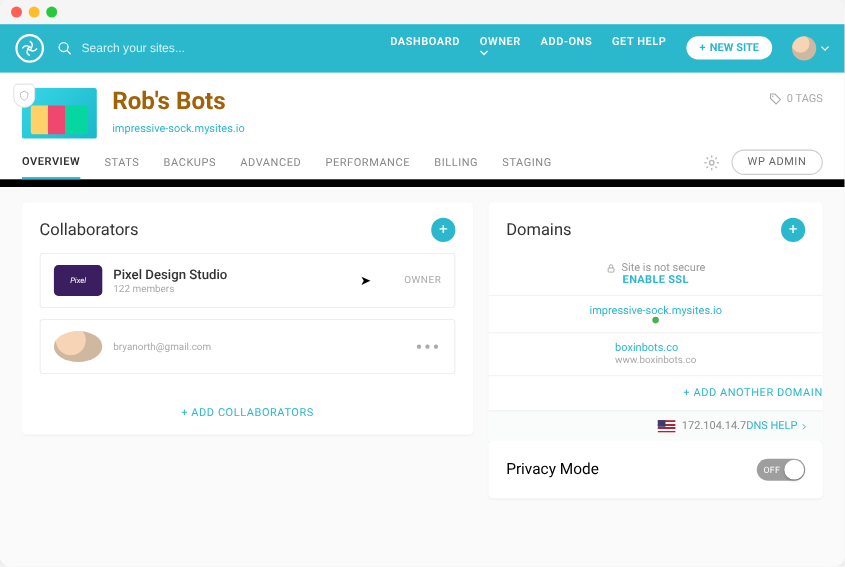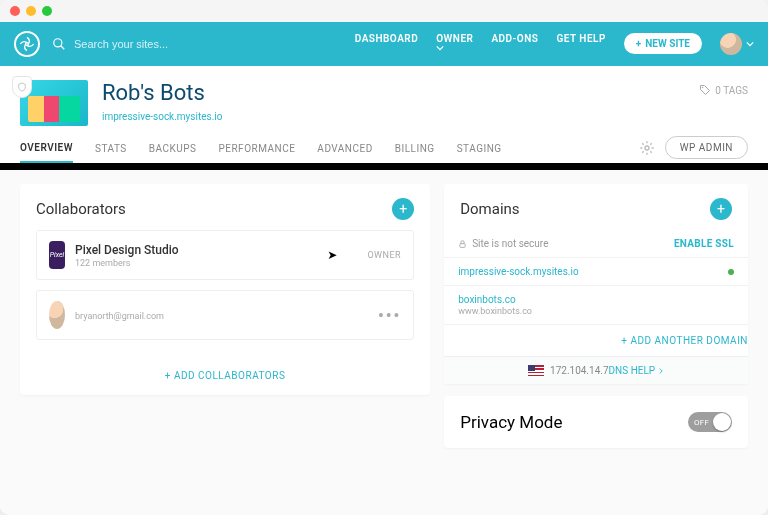--- a/index.html
+++ b/index.html
@@ -20,68 +20,68 @@
 .nav-item { font-size: 10px; font-weight: 600; letter-spacing: 0.5px; cursor: pointer; white-space: nowrap; }
 .newsite { background: #fff; color: #2bb7cc; padding: 5px 12px; border-radius: 14px; font-size: 10px; font-weight: 700; display: flex; align-items: center; gap: 4px; }
 .chev { width: 8px; height: 8px; }
 .avatar-top { width: 22px; height: 22px; border-radius: 50%; background: radial-gradient(circle at 35% 30%, #f7d4b5 38%, #d0b8a0 40%); }
 .avgroup { display:flex; align-items:center; gap:4px; }
 
 .header { display: flex; align-items: flex-start; padding: 14px 20px 6px; gap: 14px; position: relative; }
 .shield { position: absolute; left: 12px; top: 10px; width: 20px; height: 22px; background: #fff; border: 1px solid #e5e5e5; border-radius: 4px 4px 10px 10px; display:flex;align-items:center;justify-content:center; color:#bbb; font-size:10px; }
 .thumb { width: 68px; height: 46px; background: linear-gradient(135deg, #38d7e7, #19b7c9); border-radius: 2px; display:flex; align-items:flex-end; justify-content:center; padding-bottom:4px; }
 .thumb-inner { width:52px; height:26px; background: linear-gradient(90deg, #ffd166 30%, #ef476f 30% 60%, #06d6a0 60%); border-radius:2px; }
-.sitetitle { font-size: 22px; font-weight: 400; color: #0c4a6e; }
+.sitetitle { font-size: 22px; font-weight: 700; color: #a16207; }
 .siteurl { font-size: 10px; color: #2bb7cc; margin-top: 3px; }
 .tags { margin-left: auto; color: #aaa; font-size: 10px; display: flex; align-items: center; gap: 4px; padding-top:4px; }
 
 .tabs { display: flex; align-items: center; padding: 0 20px; border-bottom: 7px solid #000000; gap: 22px; font-size: 10px; color: #888; letter-spacing: 0.5px; }
 .tab { padding: 10px 0 8px; cursor: pointer; }
 .tab.active { color: #333; border-bottom: 2px solid #2bb7cc; font-weight: 600; }
 .tabs-right { margin-left: auto; display: flex; align-items: center; gap: 10px; }
 .wpadmin { border: 1px solid #ccc; border-radius: 14px; padding: 5px 14px; font-size: 10px; color: #666; letter-spacing: 0.5px; }
 .gear { color: #bbb; }
 
 .content { display: flex; gap: 14px; padding: 14px 20px; background: #fafafa; height: calc(515px - 22px - 44px - 70px - 31px); }
 .col-l { flex: 1.35; }
-.col-r { flex: 1; display: flex; flex-direction: column; gap: 12px; }
+.col-r { flex: 1; display: flex; flex-direction: column; }
 
 .card { background: #fff; border-radius: 4px; box-shadow: 0 1px 2px rgba(0,0,0,0.04); }
 .card-h { display: flex; align-items: center; justify-content: space-between; padding: 14px 16px 10px; }
 .card-h h3 { font-size: 15px; font-weight: 400; color: #333; }
 .plusbtn { width: 22px; height: 22px; border-radius: 50%; background: #2bb7cc; color: #fff; display: flex; align-items: center; justify-content: center; font-size: 14px; cursor: pointer; }
 
 .collab-list { padding: 0 16px 10px; }
 .collab-item { border: 1px solid #eee; border-radius: 3px; padding: 10px 12px; display: flex; align-items: center; gap: 10px; margin-bottom: 10px; }
-.collab-avatar { width: 16px; height: 28px; border-radius: 4px; background: #3b1e5f; color:#fff; font-size:7px; display:flex;align-items:center;justify-content:center;font-style:italic; }
+.collab-avatar { width: 44px; height: 28px; border-radius: 4px; background: #3b1e5f; color:#fff; font-size:7px; display:flex;align-items:center;justify-content:center;font-style:italic; }
 .collab-avatar.round { border-radius: 50%; background: radial-gradient(circle at 35% 30%, #f7d4b5 38%, #d0b8a0 40%); }
 .collab-info { flex: 1; }
 .collab-name { font-size: 12px; color: #333; font-weight: 500; }
 .collab-sub { font-size: 9px; color: #aaa; margin-top: 1px; }
 .owner-badge { font-size: 9px; color: #aaa; letter-spacing: 0.5px; }
 .dots { color: #aaa; letter-spacing: 2px; cursor: pointer; font-weight: bold; }
 
 .add-link { text-align: center; padding: 10px 0 14px; font-size: 10px; color: #2bb7cc; letter-spacing: 0.5px; cursor: pointer; }
 
-.domain-row { padding: 8px 14px; border-bottom: 1px solid #f2f2f2; display: flex; align-items: center; justify-content: space-between; font-size: 10px; }
+.domain-row { padding: 8px 14px; border-bottom: 1px solid #f2f2f2; display: flex; align-items: center; justify-content: space-between; font-size: 10px; flex-direction: column; }
 .domain-row:last-child { border-bottom: none; }
 .secure-label { color: #999; display: flex; align-items: center; gap: 5px; }
 .enable-ssl { color: #2bb7cc; font-weight: 700; letter-spacing: 0.3px; }
 .domain-link { color: #2bb7cc; font-size: 10px; }
 .green-dot { width: 6px; height: 6px; border-radius: 50%; background: #4caf50; }
 .domain-sub { color: #aaa; font-size: 9px; margin-top: 1px; }
 .add-domain { text-align: right; color: #2bb7cc; font-size: 10px; padding: 10px 0; letter-spacing: 0.5px; cursor: pointer; }
-.ip-row { padding: 8px 14px; display: flex; align-items: center; justify-content: center; background: #fafcfc; border-top:1px solid #eee; }
+.ip-row { padding: 8px 14px; display: flex; align-items: center; justify-content: flex-end; background: #fafcfc; border-top:1px solid #eee; }
 .ip-left { display: flex; align-items: center; gap: 6px; font-size: 10px; color: #888; }
 .flag { width: 16px; height: 11px; background: linear-gradient(180deg, #b22234 0% 15%, #fff 15% 30%, #b22234 30% 45%, #fff 45% 60%, #b22234 60% 75%, #fff 75% 90%, #b22234 90%); position: relative; }
 .flag::before { content: ""; position: absolute; left: 0; top: 0; width: 7px; height: 6px; background: #3c3b6e; }
 .dnshelp { color: #2bb7cc; font-size: 10px; display: flex; align-items: center; gap: 3px; }
 
 .privacy-card { display: flex; align-items: center; justify-content: space-between; padding: 16px; }
-.privacy-card h3 { font-size: 17px; font-weight: 400; }
+.privacy-card h3 { font-size: 14px; font-weight: 400; }
 .toggle { width: 44px; height: 20px; border-radius: 10px; background: #9e9e9e; position: relative; display: flex; align-items: center; }
 .toggle::after { content: ""; width: 18px; height: 18px; border-radius: 50%; background: #fff; position: absolute; right: 1px; top: 1px; box-shadow: 0 1px 2px rgba(0,0,0,0.3); }
 .toggle-label { font-size: 8px; color: #fff; position: absolute; left: 6px; letter-spacing:0.3px; }
 
 svg { display: block; }
 </style>
 </head>
 <body>
 
 <div class="window">
@@ -143,22 +143,22 @@
           <circle cx="7" cy="7" r="1.5" fill="#aaa"></circle>
         </svg>
       <span>0 TAGS</span>
     </div>
   </div>
 
   <div class="tabs">
     <span class="tab active">OVERVIEW</span>
     <span class="tab">STATS</span>
     <span class="tab">BACKUPS</span>
+    <span class="tab">ADVANCED</span>
     <span class="tab">PERFORMANCE</span>
-    <span class="tab">ADVANCED</span>
     <span class="tab">BILLING</span>
     <span class="tab">STAGING</span>
     <div class="tabs-right">
       <span class="gear">
           <svg width="16" height="16" viewBox="0 0 24 24">
             <circle cx="12" cy="12" r="3" fill="none" stroke="#bbb" stroke-width="2"></circle>
             <path d="M12 2 V5 M12 19 V22 M4.9 4.9 L7 7 M17 17 L19.1 19.1 M2 12 H5 M19 12 H22 M4.9 19.1 L7 17 M17 7 L19.1 4.9" stroke="#bbb" stroke-width="2"></path>
           </svg>
         </span>
       <span class="wpadmin">WP ADMIN</span>

